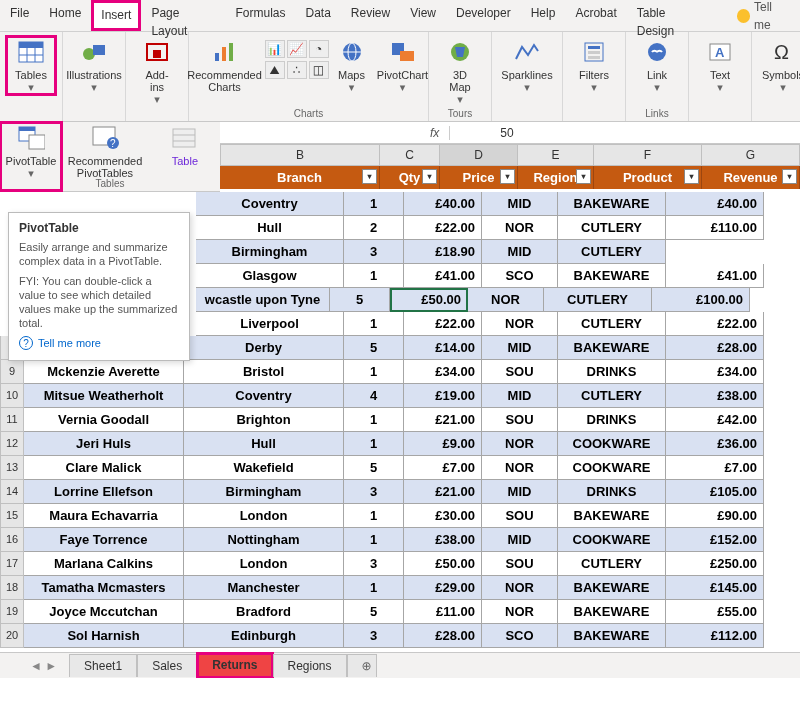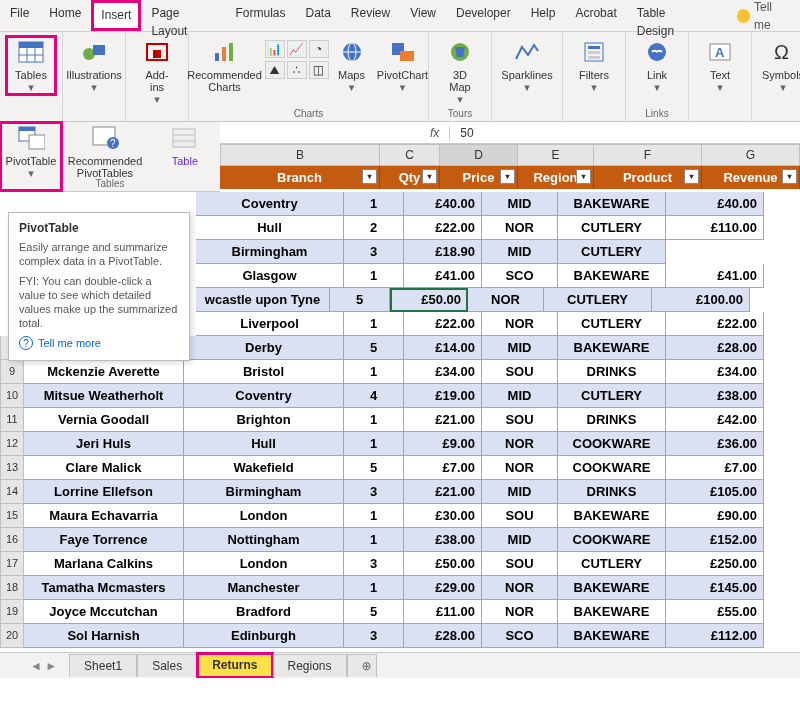--- a/index.html
+++ b/index.html
@@ -21,21 +21,21 @@
 .dd { font-size: 8px; color: #666; }
 .ribbon-row { display:flex; }
 .mini-icon { width: 20px; height: 18px; margin: 1px; display:flex; align-items:center; justify-content:center; background:#eee; border:1px solid #ccc; }
 .highlight-box { outline: 3px solid #e6007e; outline-offset: -2px; }
 
 .sub-ribbon { display:flex; background:#f3f2f1; height:70px; border-bottom:1px solid #c8c8c8; position:relative; }
 .sub-ribbon .ribbon-big { width:72px; }
 .sub-ribbon .disabled { color:#6d28d9;align-items:flex-end; }
 .sub-ribbon .grouplbl { position:absolute; bottom:2px; left:0; width:220px; text-align:center; font-size:10px; color:#666; }
 
-.formula-bar { display:flex; align-items:center; height:22px; border-bottom:1px solid #c8c8c8; font-size:12px; }
+.formula-bar { display:flex; align-items:center; height:22px; border-bottom:1px solid #c8c8c8; font-size:12px;gap:40px; }
 .formula-bar .fx { font-style:italic; color:#555; padding:0 10px; border-right:1px solid #ccc; margin-left:200px; }
 .formula-bar .fval { padding:0 10px; }
 
 .tooltip { position:absolute; left:8px; top:212px; width:182px; background:#fff; border:1px solid #bbb; padding:8px 10px 10px; box-shadow:2px 2px 6px rgba(0,0,0,0.15); font-size:11px; z-index:20; }
 .tooltip .tt-title { font-weight:600; margin-bottom:5px; font-size:12px; }
 .tooltip p { color:#555; line-height:14px; margin-bottom:6px; }
 .tooltip .tell-more { color:#0066cc; cursor:pointer; display:flex; align-items:center; gap:5px; margin-top:4px; }
 .qmark { width:14px; height:14px; border:1px solid #0066cc; border-radius:50%; color:#0066cc; font-size:10px; text-align:center; line-height:13px; }
 .col-headers { display:flex; margin-left:24px; }
 .col-h { background:#e6e6e6; border:1px solid #c0c0c0; border-left:none; text-align:center; font-size:12px; padding:3px 0; color:#333; }
@@ -52,21 +52,21 @@
 .row-h { width:24px; background:#e6e6e6; border:1px solid #c0c0c0; border-top:none; text-align:center; font-size:11px; color:#333; line-height:22px; }
 .cell { border-right:1px solid #a6a6a6; border-bottom:1px solid #a6a6a6; padding:0 6px; line-height:23px; font-size:13px; font-weight:600; color:#000; text-align:right; overflow:hidden; white-space:nowrap; }
 .cell.ctr { text-align:center; }
 .row.band .cell { background:#d9e1f2; }
 .row.alt .cell { background:#fff; }
 .cell.active { outline:2px solid #217346; outline-offset:-2px; }
 
 .sheet-tabs { display:flex; align-items:center; height:26px; background:#f3f2f1; border-top:1px solid #c8c8c8; padding-left:30px; gap:0; margin-top:4px; }
 .nav-arrows { display:flex; gap:2px; margin-right:12px; color:#888; }
 .tab { padding:4px 14px; border:1px solid #c0c0c0; border-bottom:none; background:#e8e8e8; font-size:12px; cursor:pointer; }
-.tab.active { background:#fde047; font-weight:600; border-bottom:2px solid #4c1d95; border-top:1px solid #c0c0c0; }
+.tab.active { background:#ef4444; font-weight:600; border-bottom:2px solid #4c1d95; border-top:1px solid #c0c0c0; }
 .tab.hl { outline:3px solid #e6007e; outline-offset:-2px; }
 .plus-tab { width:24px; text-align:center; color:#666; }
 
 svg { display:block; }
 </style>
 </head>
 <body>
 
 <div class="menubar">
   <div class="menu-item">File</div>

